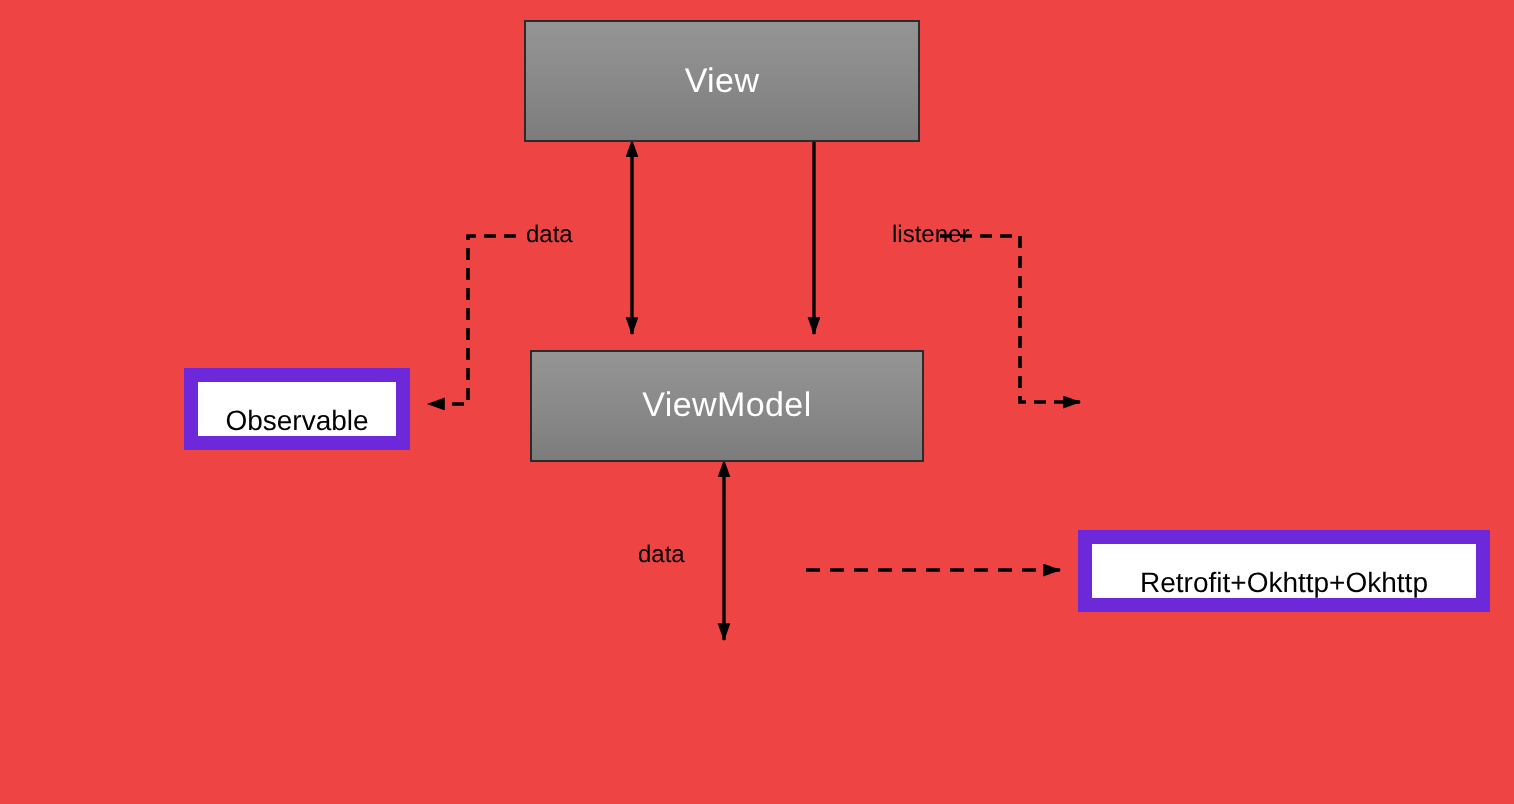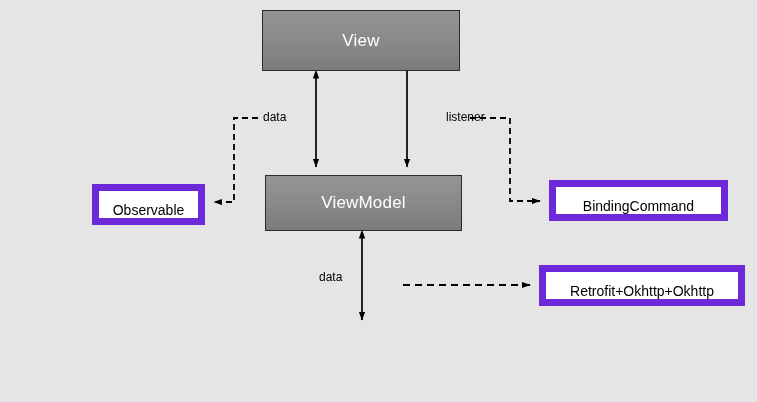--- a/index.html
+++ b/index.html
@@ -7,21 +7,21 @@
     padding: 0;
     background: #ffffff;
   }
   body {
     font-family: "Liberation Sans", sans-serif;
   }
   #canvas {
     position: relative;
     width: 757px;
     height: 402px;
-    background: #e5e5e5;
+    background: #ef4444;
     overflow: hidden;
   }
   .node {
     position: absolute;
     box-sizing: border-box;
     display: flex;
     align-items: center;
     justify-content: center;
     text-align: center;
   }
@@ -93,23 +93,20 @@
 
   <div class="node node-solid" style="left:265px; top:175px; width:197px; height:56px;">
     <span class="node-label">ViewModel</span>
   </div>
 
 
   <div class="node node-outline" style="left:92px; top:184px; width:113px; height:41px;">
     <span class="node-label">Observable</span>
   </div>
 
-  <div class="node node-outline" style="left:549px; top:180px; width:179px; height:41px;">
-    <span class="node-label">BindingCommand</span>
-  </div>
 
   <div class="node node-outline" style="left:539px; top:265px; width:206px; height:41px;">
     <span class="node-label">Retrofit+Okhttp+Okhttp</span>
   </div>
 
   <div class="edge-label" style="left:263px; top:111px;">data</div>
 
   <div class="edge-label" style="left:414px; top:111px;padding-left:32px;">listener</div>
 
   <div class="edge-label" style="left:319px; top:271px;">data</div>

